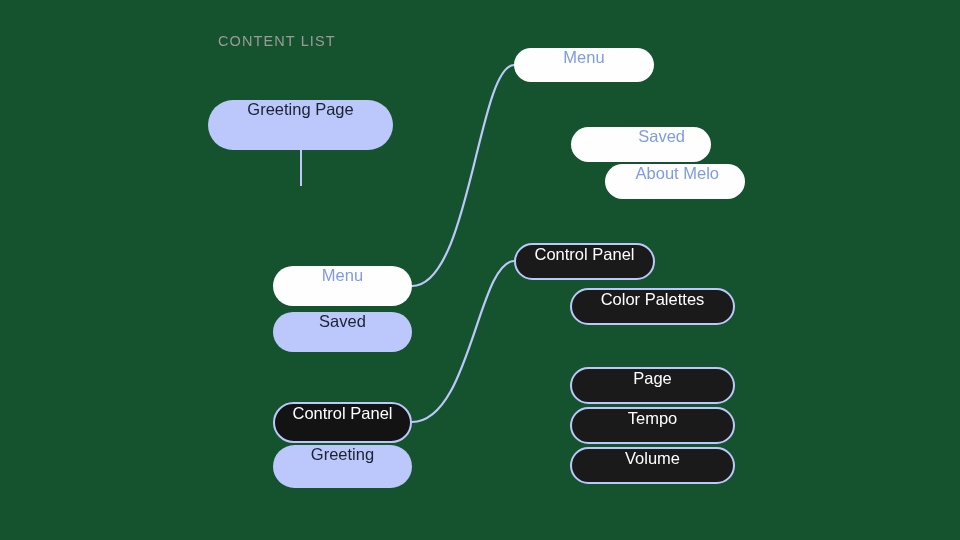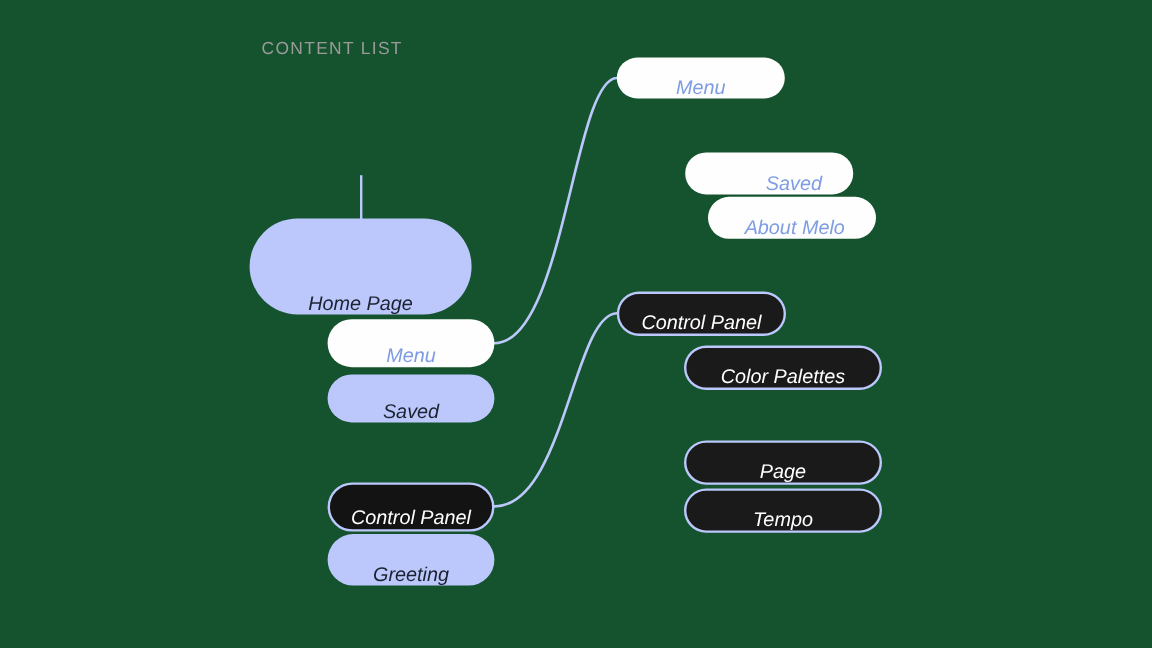--- a/index.html
+++ b/index.html
@@ -38,26 +38,25 @@
     width: 960px;
     height: 540px;
     pointer-events: none;
   }
 
   
   .node {
     position: absolute;
     box-sizing: border-box;
     display: flex;
-    align-items: flex-end;
+    align-items: flex-start;
     border-radius: 999px;
     font-size: 16.5px;
     line-height: 1.1;
     white-space: nowrap;
-    font-style: italic;
   }
   .node.center { justify-content: center; }
   .node.right  { justify-content: flex-end; padding-right: 26px; }
 
   
   .fill-lav {
     background: #bcc8fc;
     color: #1b2230;
   }
   .fill-white {
@@ -89,24 +88,24 @@
 
   <div class="section-label">CONTENT LIST</div>
 
   <svg id="connectors" viewBox="0 0 960 540" xmlns="http://www.w3.org/2000/svg">
     <path d="M 412 286 C 470 286 478 66 514 65" fill="none" stroke="#bcc8fc" stroke-width="2.2" stroke-linecap="round"></path>
     <path d="M 412 422 C 470 422 478 262 514 261" fill="none" stroke="#bcc8fc" stroke-width="2.2" stroke-linecap="round"></path>
   </svg>
 
   <div class="stem" style="left:300px; top:146px; height:40px;"></div>
 
+  <div class="node center fill-lav" style="left:208px; top:100px; width:185px; height:50px;">
+    <span>Greeting Page</span>
+  </div>
 
-  <div class="node center fill-lav" style="left:208px; top:182px; width:185px; height:80px;">
-    <span>Home Page</span>
-  </div>
 
   <div class="node center fill-white" style="left:273px; top:266px; width:139px; height:40px;">
     <span>Menu</span>
   </div>
 
   <div class="node center fill-lav" style="left:273px; top:312px; width:139px; height:40px;">
     <span>Saved</span>
   </div>
 
 
@@ -120,35 +119,38 @@
 
   <div class="node center fill-white" style="left:514px; top:48px; width:140px; height:34px;">
     <span>Menu</span>
   </div>
 
 
   <div class="node right fill-white" style="left:571px; top:127px; width:140px; height:35px;">
     <span>Saved</span>
   </div>
 
-  <div class="node right fill-white" style="left:590px; top:164px; width:140px; height:35px;">
+  <div class="node right fill-white" style="left:605px; top:164px; width:140px; height:35px;">
     <span>About Melo</span>
   </div>
 
   <div class="node center fill-dark-outline" style="left:514px; top:243px; width:141px; height:37px;">
     <span>Control Panel</span>
   </div>
 
   <div class="node center fill-dark-outline" style="left:570px; top:288px; width:165px; height:37px;">
     <span>Color Palettes</span>
   </div>
 
 
   <div class="node center fill-dark-outline" style="left:570px; top:367px; width:165px; height:37px;">
     <span>Page</span>
   </div>
 
   <div class="node center fill-dark-outline" style="left:570px; top:407px; width:165px; height:37px;">
     <span>Tempo</span>
   </div>
 
+  <div class="node center fill-dark-outline" style="left:570px; top:447px; width:165px; height:37px;">
+    <span>Volume</span>
+  </div>
 
 </div>
 
 </body></html>

